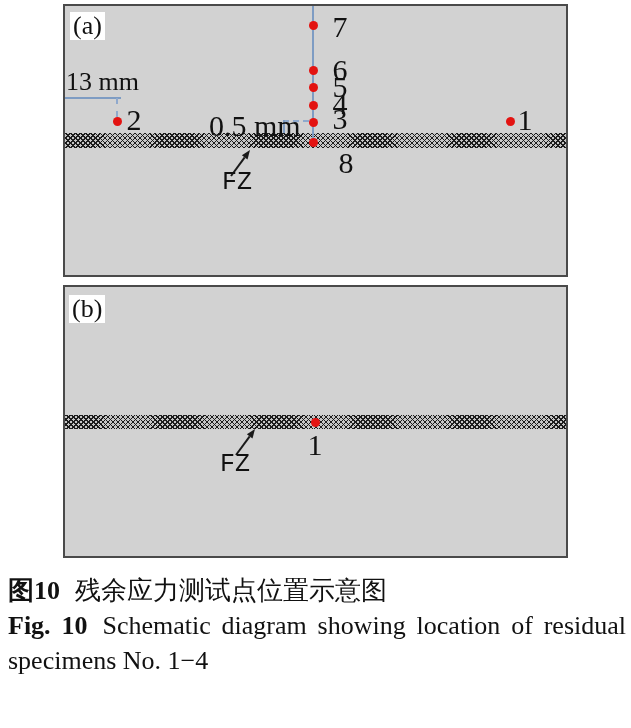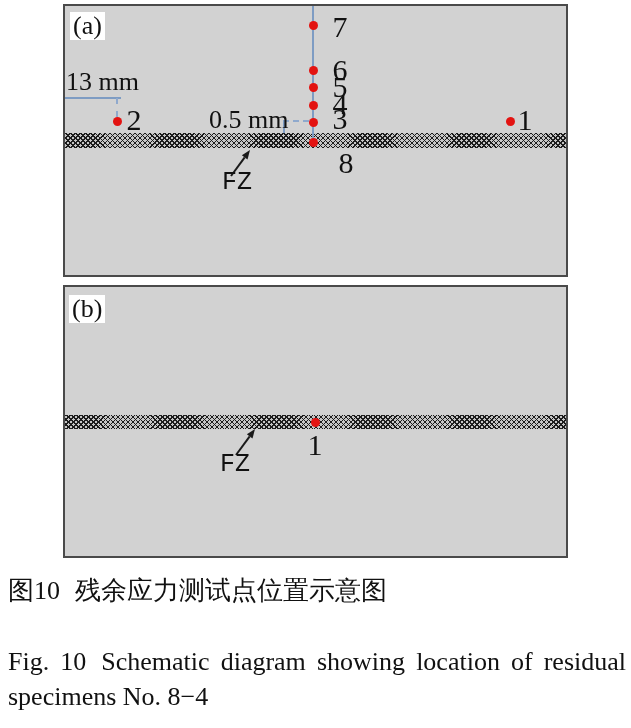--- a/index.html
+++ b/index.html
@@ -43,38 +43,38 @@
   .pt-label{
     position:absolute;transform:translate(-50%,-50%);
     font-size:30px;line-height:30px;z-index:4;white-space:nowrap;
   }
   .anno{position:absolute;white-space:nowrap;z-index:3;}
   .dim15-h{left:0;top:91px;width:56px;height:0;border-top:2px solid var(--line-blue,#7e9cc3);}
   .dim15-v{left:51px;top:92px;width:0;height:19px;border-left:2px dashed var(--dash-blue,#8fa9cd);}
   .dim15-label{left:1px;top:62px;font-size:26px;line-height:28px;}
   .dim05-h{left:218px;top:114px;width:26px;height:0;border-top:2px dashed var(--dash-blue,#8fa9cd);}
   .dim05-v{left:218px;top:114px;width:0;height:13px;border-left:2px solid var(--line-blue,#7e9cc3);}
-  .dim05-label{left:144px;top:100px;width:70px;text-align:right;font-size:26px;line-height:28px;}
+  .dim05-label{left:144px;top:106px;width:70px;text-align:right;font-size:30px;line-height:28px;}
   .fz-label{
     position:absolute;transform:translate(-50%,-50%);
     font-size:25px;line-height:26px;z-index:3;font-family:Liberation Mono, monospace;
   }
   .panel-a .fz-label{left:172px;top:177px;}
   .panel-b .fz-label{left:170px;top:178px;}
   .fz-arrow{position:absolute;z-index:3;}
   .panel-a .fz-arrow{left:162px;top:140px;}
   .panel-b .fz-arrow{left:167px;top:138px;}
   .caption{
     position:absolute;left:8px;top:573px;width:618px;
     font-size:26px;line-height:35px;
   }
   .cap{width:618px;}
-  .cap b{font-weight:normal;}
+  .cap b{font-weight:bold;}
   .cap .prefix{margin-right:15px;}
-  .just{text-align:justify;text-align-last:justify;margin-top:36px;}
+  .just{text-align:justify;text-align-last:justify;}
 </style>
 </head>
 <body>
 
 <div class="page">
 
   <div class="panel panel-a">
     <div class="plabel">(a)</div>
     <div class="vline"></div>
     <div class="band"></div>
@@ -123,16 +123,16 @@
       <div class="pt-label" style="left: 250px; top: 158px;">1</div>
     </div>
 
   <div class="caption">
     <div class="cap zh">
       <b class="prefix">图10</b><span>残余应力测试点位置示意图</span>
     </div>
     <div class="cap en just">
       <b class="prefix">Fig. 10</b><span>Schematic diagram showing location of residual</span>
     </div>
-    <div class="cap en">specimens No. 8−4</div>
+    <div class="cap en">specimens No. 1−4</div>
   </div>
 
 </div>
 
 </body></html>

